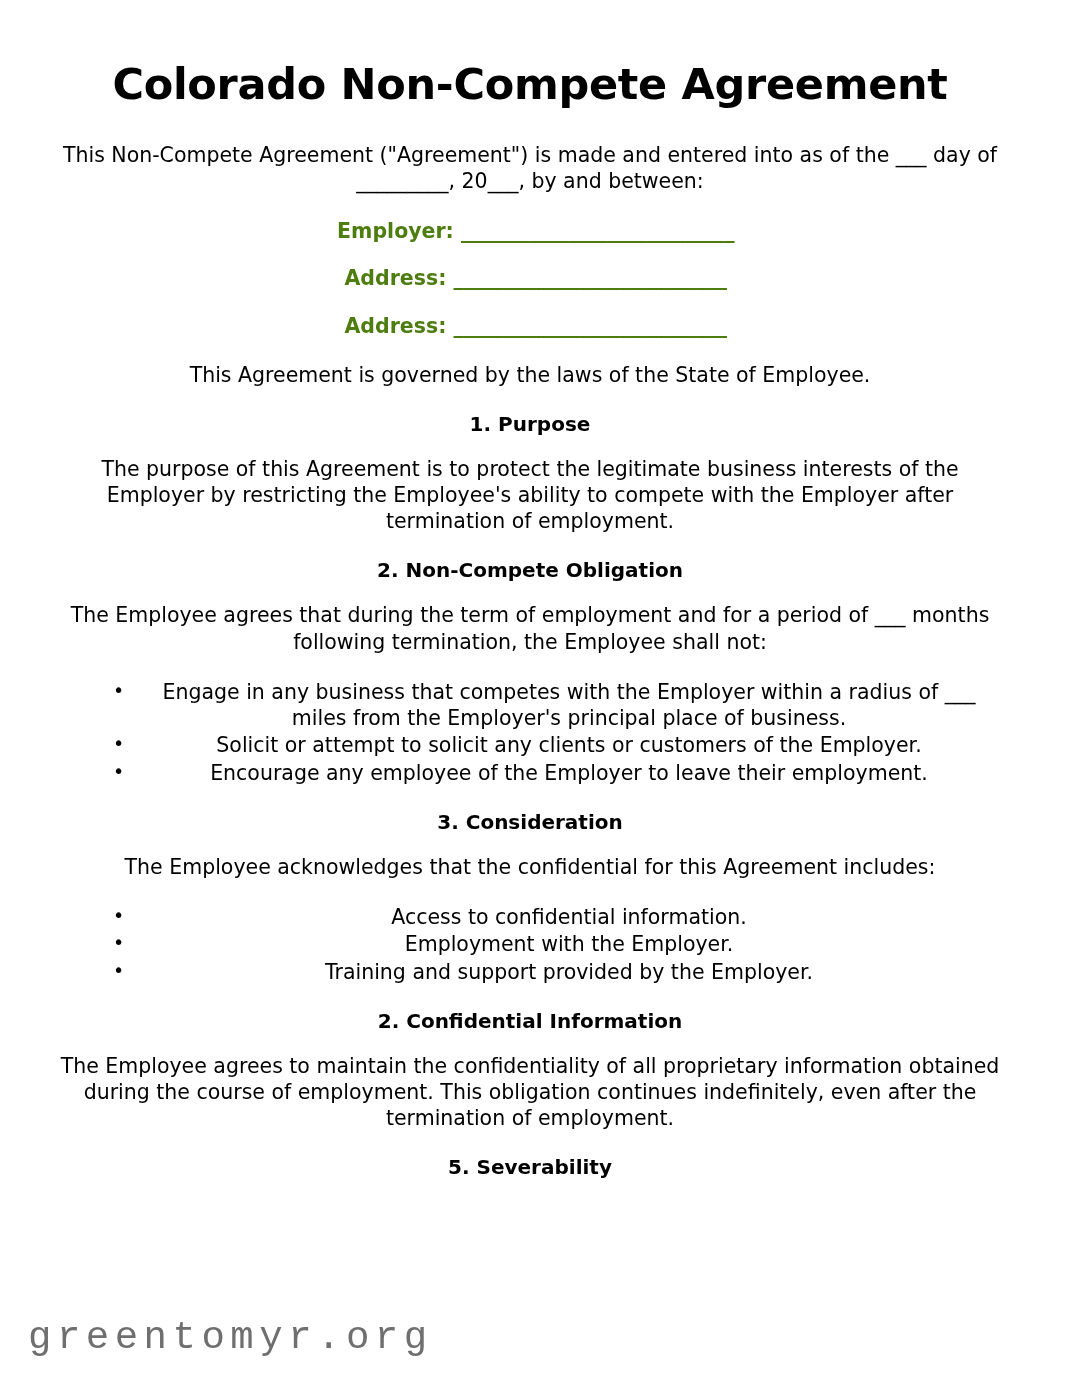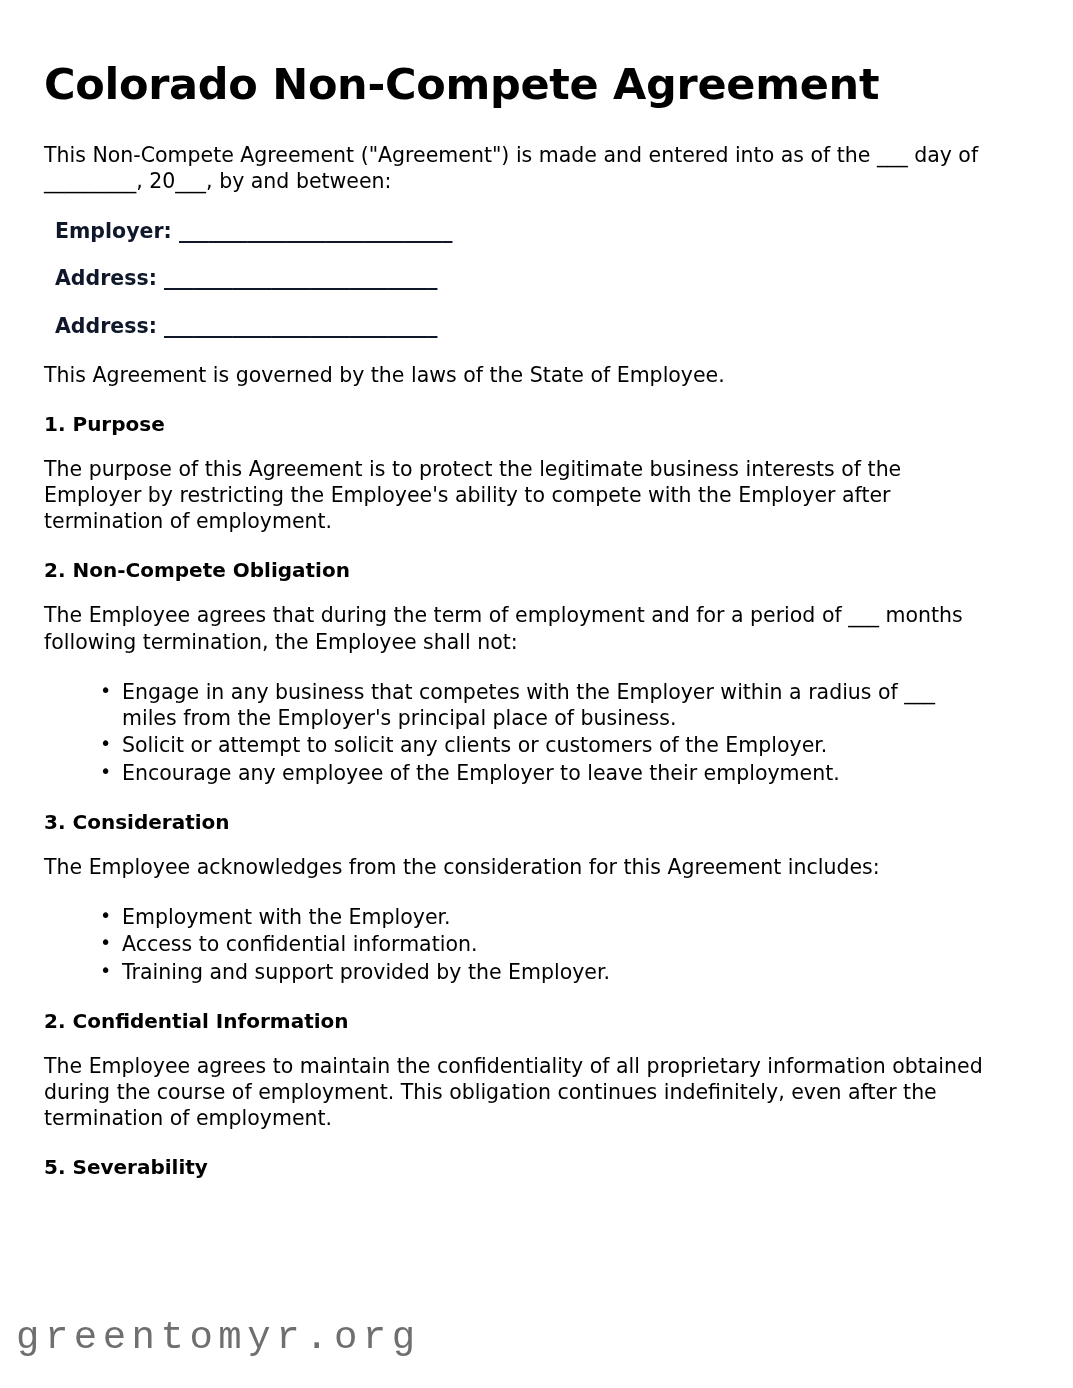--- a/index.html
+++ b/index.html
@@ -18,23 +18,24 @@
   }
   .page {
     position: absolute;
     left: 0; top: 0;
     width: 1073px;
     height: 1388px;
     background: #ffffff;
   }
   .content {
     position: absolute;
-    left: 44px;
+    left: 57px;
     top: 60px;
     width: 946px;
+    text-align: center;
   }
 
   h1.doc-title {
     font-family: "DejaVu Sans", sans-serif;
     font-weight: bold;
     font-size: 43px;
     line-height: 1.12;
     letter-spacing: -0.3px;
     margin: 0 0 34px 0;
     color: #000;
@@ -45,21 +46,21 @@
     line-height: 1.28;
     margin: 0 0 24px 0;
     color: #000;
   }
 
   p.field {
     font-size: 20.5px;
     font-weight: bold;
     line-height: 1.25;
     margin: 0 0 22px 11px;
-    color: #0f172a;
+    color: #4d7c0f;
     white-space: nowrap;
   }
   p.field .blank {
     font-weight: bold;
     letter-spacing: -0.5px;
   }
 
   h2.section {
     font-family: "DejaVu Sans", sans-serif;
     font-weight: bold;
@@ -86,21 +87,21 @@
     content: "\2022";
     position: absolute;
     left: 0;
     top: -1px;
     font-size: 19px;
     line-height: inherit;
   }
 
   .watermark {
     position: absolute;
-    left: 16px;
+    left: 28px;
     top: 1316px;
     font-family: "Liberation Mono", "DejaVu Sans Mono", monospace;
     font-size: 39px;
     letter-spacing: 5.5px;
     color: #6f6f6f;
     white-space: nowrap;
     user-select: none;
   }
 </style>
 </head>
@@ -136,24 +137,24 @@
 
     <h2 class="section">2. Non-Compete Obligation</h2>
     <p class="para">The Employee agrees that during the term of employment and for a period of ___ months following termination, the Employee shall not:</p>
     <ul class="bullets">
       <li>Engage in any business that competes with the Employer within a radius of ___ miles from the Employer's principal place of business.</li>
       <li>Solicit or attempt to solicit any clients or customers of the Employer.</li>
       <li>Encourage any employee of the Employer to leave their employment.</li>
     </ul>
 
     <h2 class="section">3. Consideration</h2>
-    <p class="para">The Employee acknowledges from the consideration for this Agreement includes:</p>
+    <p class="para">The Employee acknowledges that the confidential for this Agreement includes:</p>
     <ul class="bullets">
+      <li>Access to confidential information.</li>
       <li>Employment with the Employer.</li>
-      <li>Access to confidential information.</li>
       <li>Training and support provided by the Employer.</li>
     </ul>
 
     <h2 class="section">2. Confidential Information</h2>
     <p class="para">The Employee agrees to maintain the confidentiality of all proprietary information obtained during the course of employment. This obligation continues indefinitely, even after the termination of employment.</p>
 
     <h2 class="section">5. Severability</h2>
 
 
   </div>

